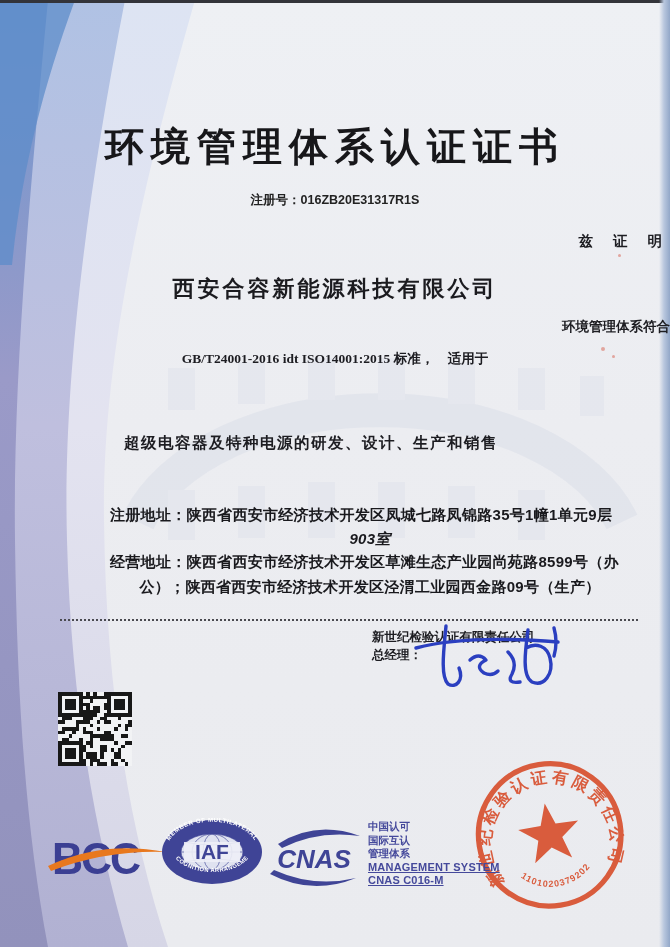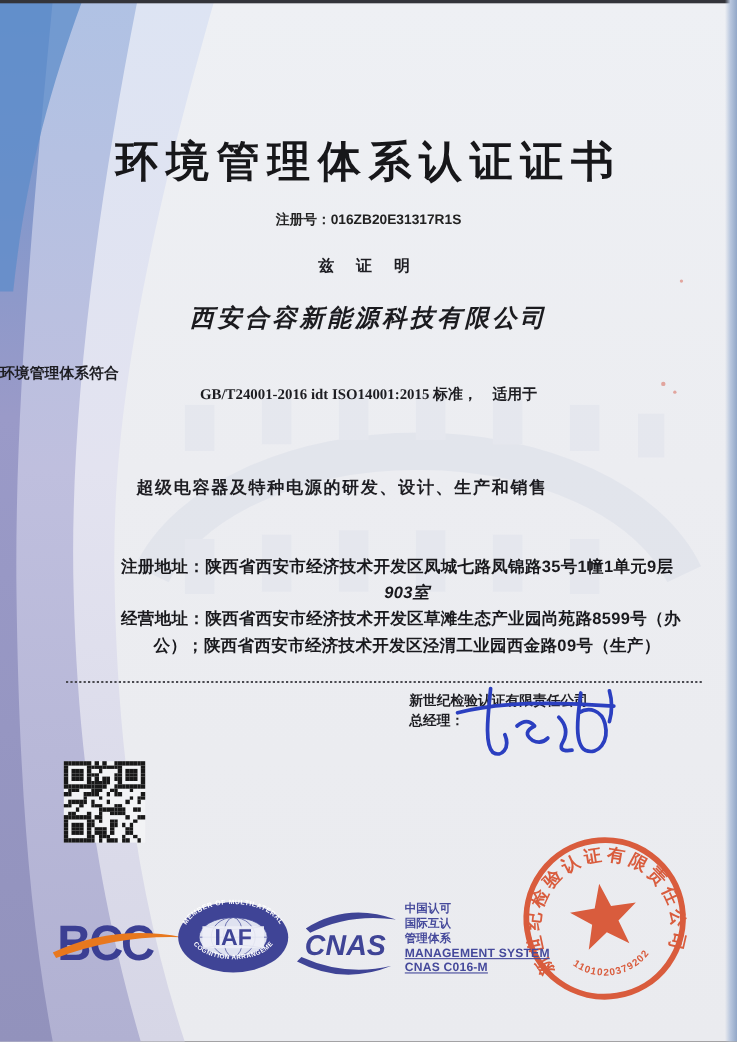--- a/index.html
+++ b/index.html
@@ -11,25 +11,25 @@
   .abs{position:absolute;}
   
   .edge-top{left:0;top:0;width:670px;height:3px;background:#33343a;}
   .edge-right{right:0;top:0;width:11px;height:947px;
     background:linear-gradient(90deg,rgba(197,210,230,0) 0%,#b9c7de 45%,#92a7c8 100%);}
   
   .title{left:0;top:120px;width:670px;text-align:center;
     font-family:"DejaVu Serif","Liberation Serif",serif;
     font-size:39px;font-weight:600;letter-spacing:7px;color:#17171a;}
   .regline{left:0;width:670px;text-align:center;font-size:12.5px;font-weight:700;color:#222;}
-  .certify{left:0;top:232px;width:670px;text-align:center;font-size:14.5px;font-weight:700;letter-spacing:8px;}
+  .certify{left:0;top:232px;width:670px;text-align:right;font-size:14.5px;font-weight:700;letter-spacing:8px;}
   .company{left:0;top:274px;width:670px;text-align:center;
     font-family:"DejaVu Serif","Liberation Serif",serif;
-    font-size:22px;font-weight:600;letter-spacing:3px;color:#1b1b1f;font-style:italic;}
-  .conform{left:0;top:331px;width:670px;text-align:left;font-size:13.5px;font-weight:700;}
+    font-size:22px;font-weight:600;letter-spacing:3px;color:#1b1b1f;}
+  .conform{left:0;top:318px;width:670px;text-align:right;font-size:13.5px;font-weight:700;}
   .standard{left:0;top:350px;width:670px;text-align:center;font-size:13.5px;font-weight:600;
     font-family:"Liberation Serif","DejaVu Serif",serif;}
   .scope{left:0;top:433px;width:622px;text-align:center;font-size:15.5px;font-weight:700;letter-spacing:1.5px;}
   .addr{font-size:15px;font-weight:700;letter-spacing:0.3px;color:#19191d;margin-left:35px;}
   .a1{left:75px;top:506px;width:545px;text-align:left;}
   .a2{left:0;top:530px;width:670px;text-align:center;font-style:italic;}
   .a3{left:75px;top:553px;width:545px;text-align:left;}
   .a4{left:0;top:578px;width:670px;text-align:center;}
   .sep{left:60px;top:619px;width:578px;border-top:2px dotted #4a4a50;height:0;}
   .dates{left:78px;top:629px;font-size:13px;font-weight:700;}

